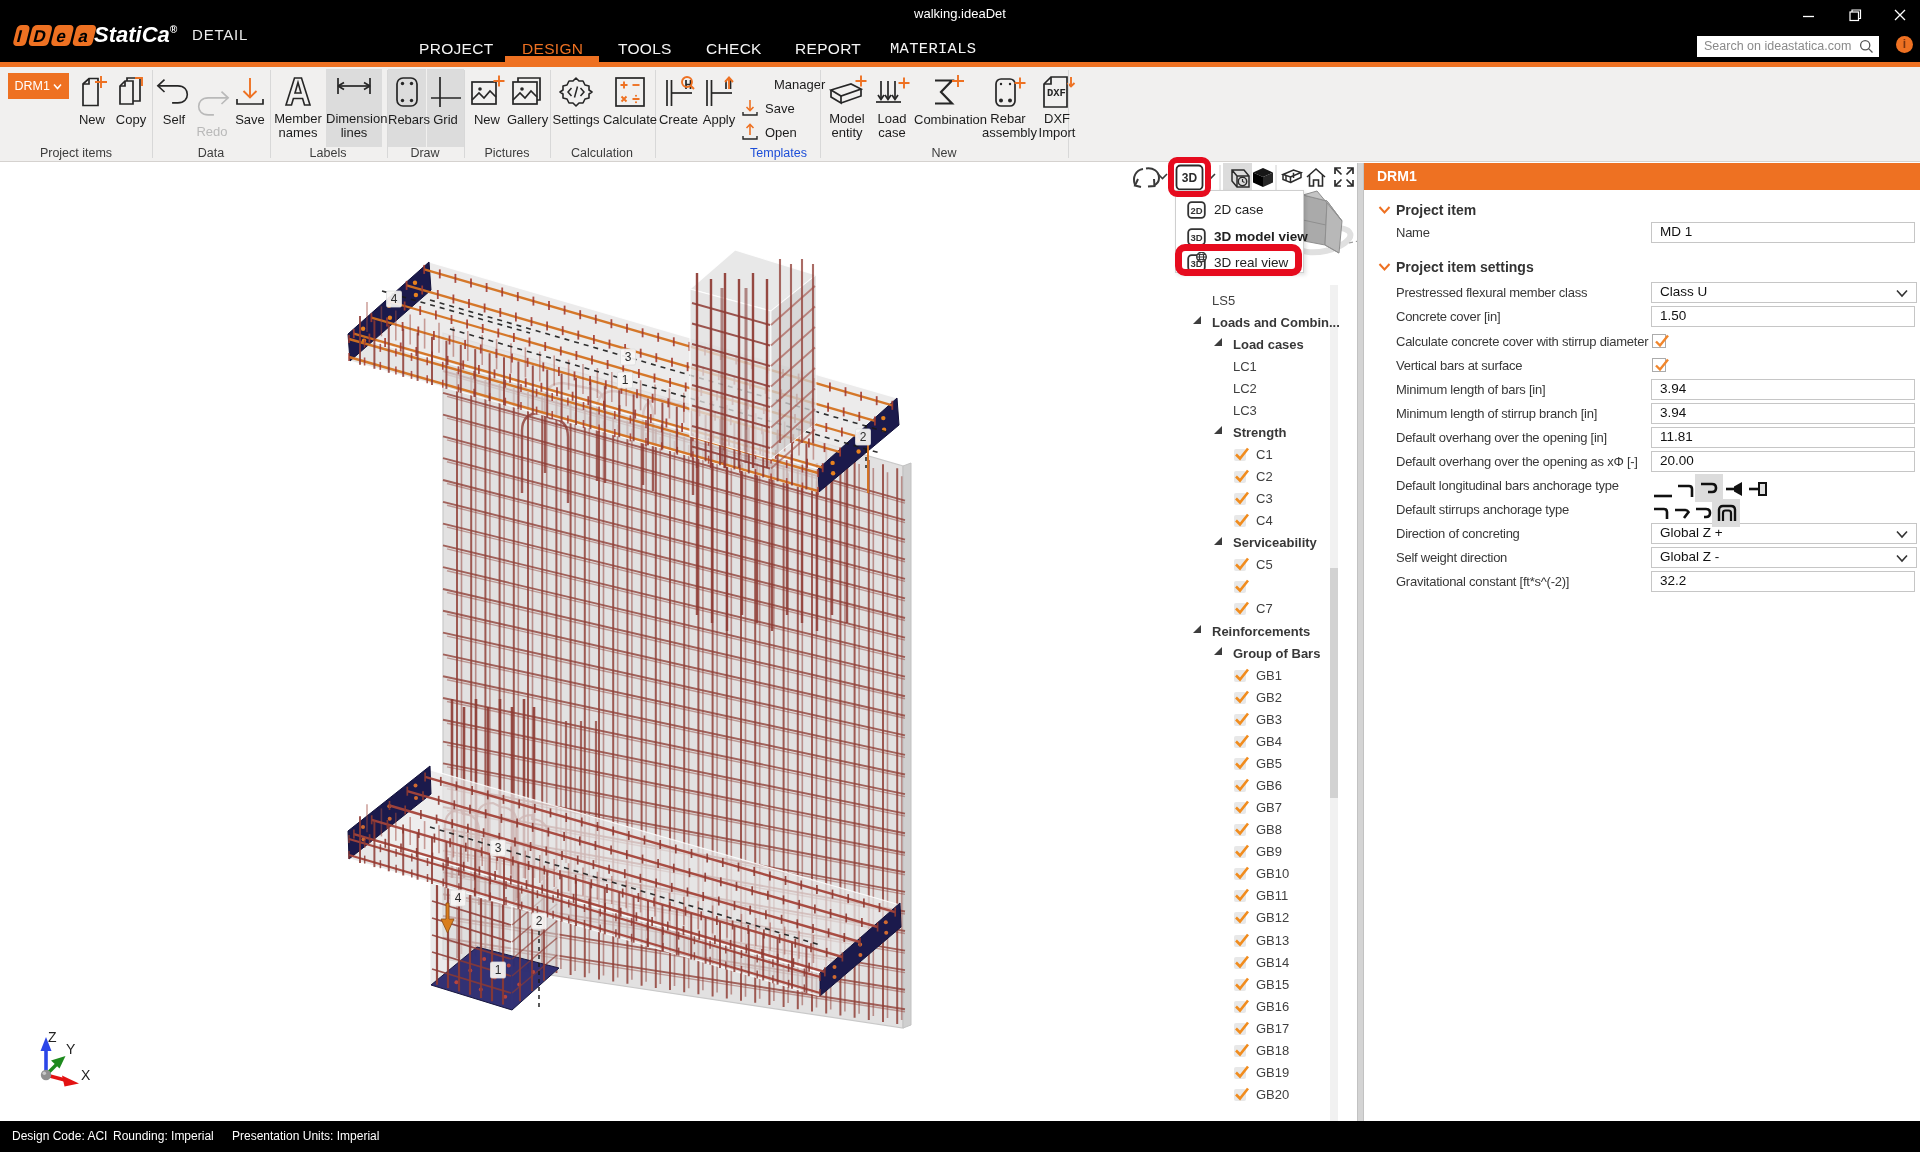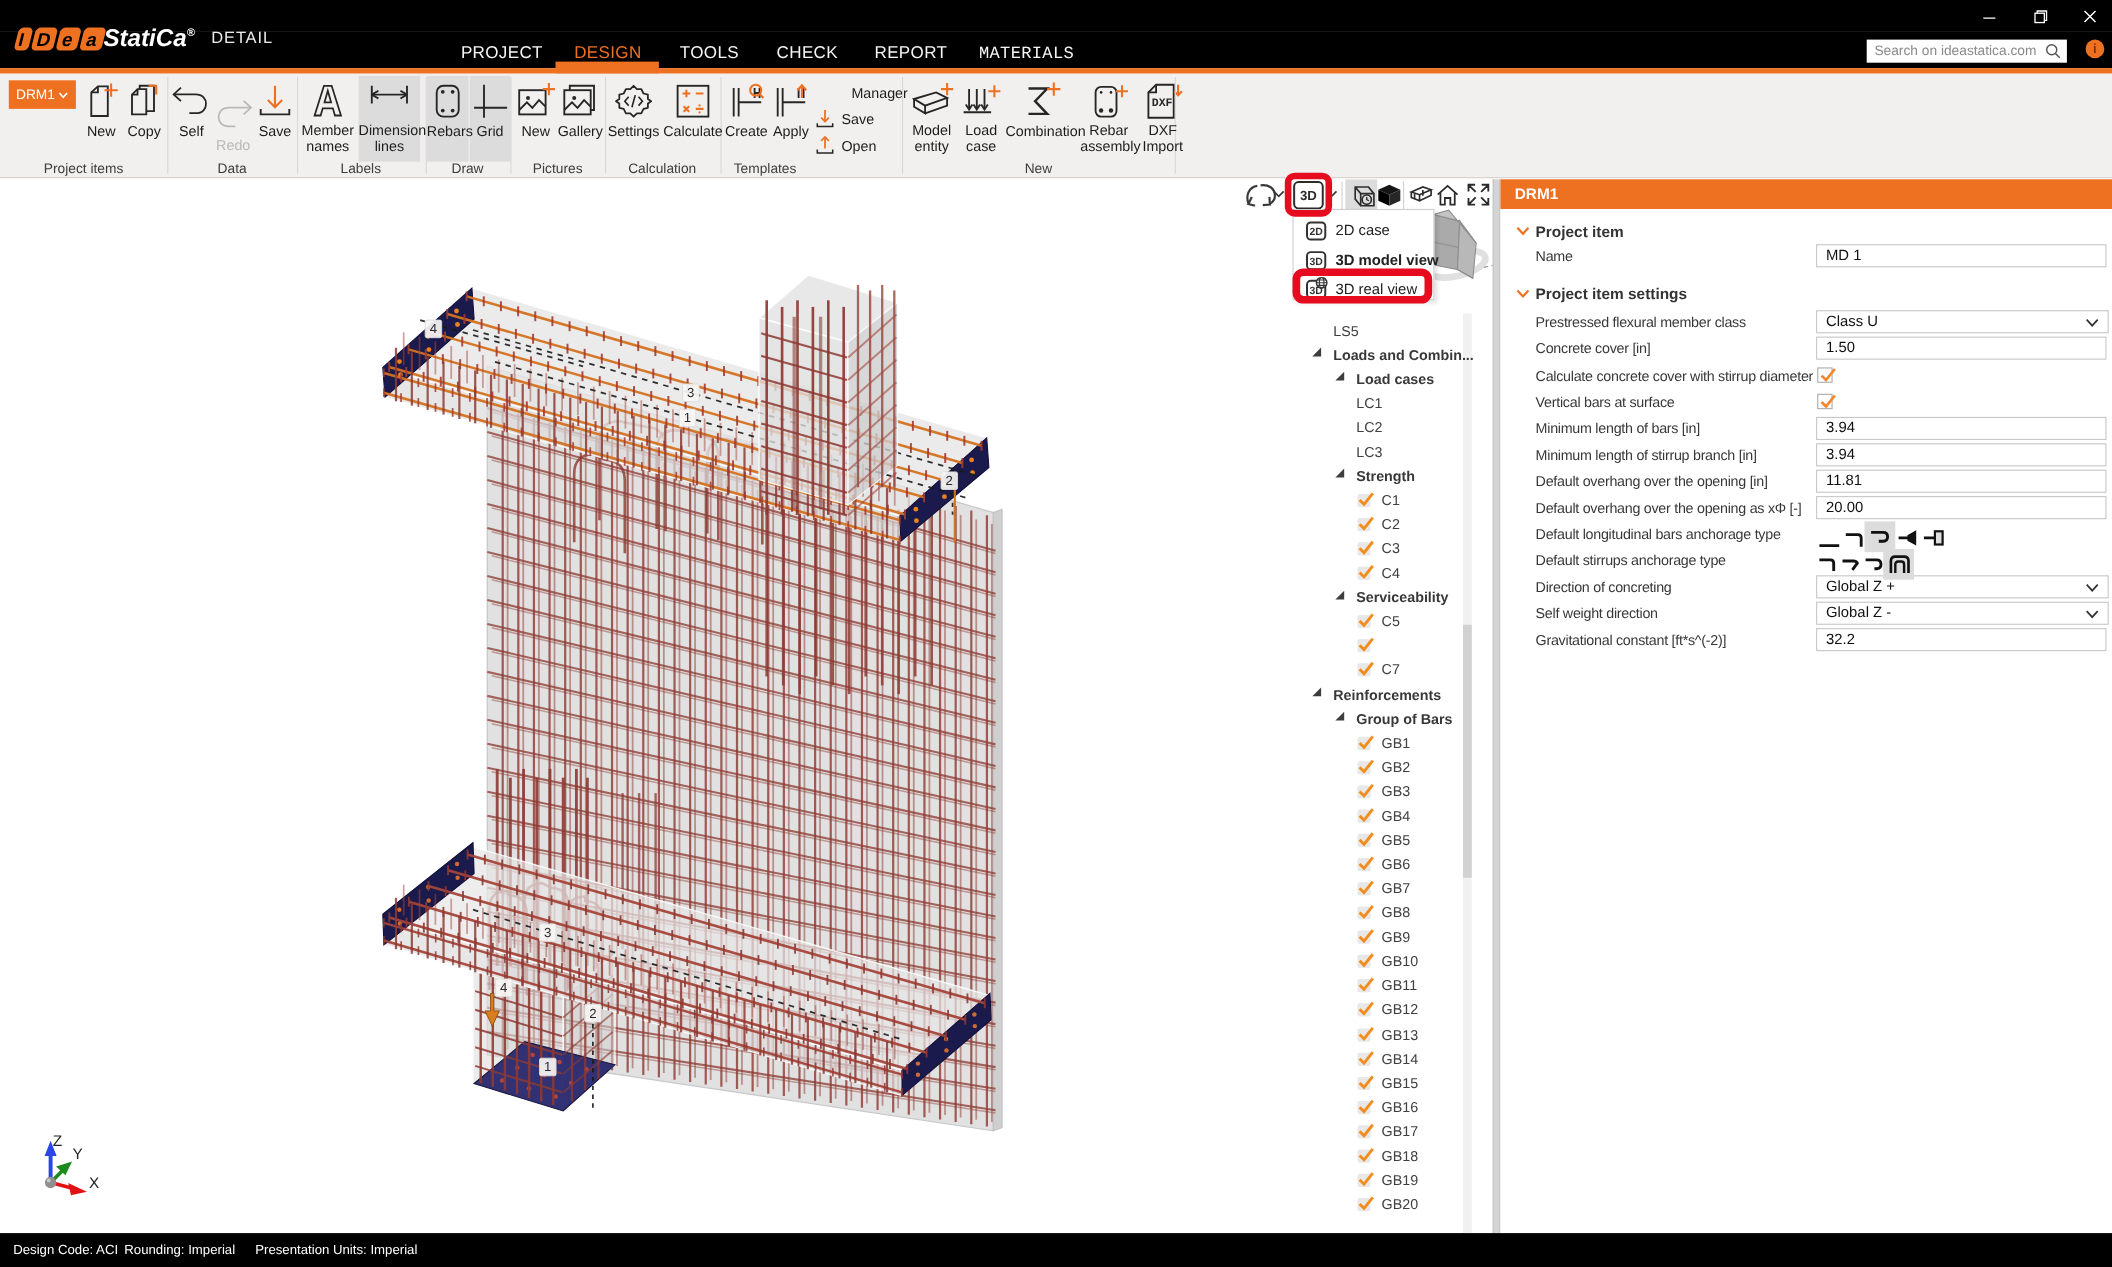--- a/index.html
+++ b/index.html
@@ -13,20 +13,21 @@
 .tl { position:absolute; font-size:13px; color:#404040; white-space:nowrap; }
 .tl.b { font-weight:bold; color:#383838; }
 .dd { position:absolute; font-size:13.5px; color:#222; white-space:nowrap; z-index:41; }
 .pl { position:absolute; left:1396px; font-size:13px; letter-spacing:-0.25px; color:#383838; white-space:nowrap; }
 .ph { position:absolute; left:1396px; font-size:14px; font-weight:bold; color:#333; }
 .pi { position:absolute; left:1651px; width:264px; height:21px; background:#fff; border:1px solid #c6c6c6; font-size:13.5px; color:#111; padding:1px 0 0 8px; }
 .pi.sel { width:266px; }
 </style></head>
 <body>
 <div class="titlebar">
+  <div class="abs" style="left:0;right:0;top:6px;text-align:center;color:#fff;font-size:13px;">walking.ideaDet</div>
   <svg class="abs" style="left:1797px;top:8px" width="120" height="16" viewBox="0 0 120 16">
     <path d="M 6 8.5 H 17" stroke="#fff" stroke-width="1.3"></path>
     <rect x="53" y="4" width="8.5" height="8.5" fill="none" stroke="#fff" stroke-width="1.2"></rect>
     <path d="M 55 4 V 2 H 63.5 V 10.5 H 61.5" stroke="#fff" stroke-width="1.2" fill="none"></path>
     <path d="M 98 2 L 108 12 M 108 2 L 98 12" stroke="#fff" stroke-width="1.3"></path>
   </svg>
 </div>
 <div class="menubar">
   <svg class="abs" style="left:7px;top:-10px" width="180" height="34" viewBox="0 0 180 34">
     <g transform="skewX(-14)">
@@ -309,21 +310,21 @@
       </div>
       <div style="font-size:13px;color:#1c1c1c;line-height:14px;margin-top:1px;position:relative;z-index:5;">DXF<br>Import</div>
     </div>
     <div style="position:absolute;left:1068px;top:3px;width:1px;height:88px;background:#d8d8d8;"></div>
     <div style="position:absolute;left:6px;top:79px;width:140px;text-align:center;font-size:12.5px;color:#3c3c3c;">Project items</div>
     <div style="position:absolute;left:141px;top:79px;width:140px;text-align:center;font-size:12.5px;color:#3c3c3c;">Data</div>
     <div style="position:absolute;left:258px;top:79px;width:140px;text-align:center;font-size:12.5px;color:#3c3c3c;">Labels</div>
     <div style="position:absolute;left:355px;top:79px;width:140px;text-align:center;font-size:12.5px;color:#3c3c3c;">Draw</div>
     <div style="position:absolute;left:437px;top:79px;width:140px;text-align:center;font-size:12.5px;color:#3c3c3c;">Pictures</div>
     <div style="position:absolute;left:532px;top:79px;width:140px;text-align:center;font-size:12.5px;color:#3c3c3c;">Calculation</div>
-    <div style="position:absolute;left:667px;top:79px;width:140px;text-align:left;font-size:12.5px;color:#404040;">Templates</div>
+    <div style="position:absolute;left:667px;top:79px;width:140px;text-align:right;font-size:12.5px;color:#1d4ed8;">Templates</div>
     <div style="position:absolute;left:874px;top:79px;width:140px;text-align:center;font-size:12.5px;color:#3c3c3c;">New</div>
   </div>
 <div class="viewport">
   <svg width="1357" height="958" viewBox="0 0 1357 958">
     <polygon points="443.0,170.0 903.0,303.0 903.0,865.0 443.0,796.0" fill="#e2e1e1" fill-opacity="1.0" stroke="#c9c9c9" stroke-width="1.2" stroke-opacity="1.0"></polygon>
       <polygon points="903.0,303.0 911.0,300.0 911.0,862.0 903.0,865.0" fill="#cfcfcf" fill-opacity="1.0" stroke="#c2c2c2" stroke-width="1" stroke-opacity="1.0"></polygon>
       <line x1="457.0" y1="208.9" x2="457.0" y2="795.1" stroke="#8d3a32" stroke-width="2.0" stroke-opacity="0.82" stroke-linecap="butt"></line>
       <line x1="461.5" y1="216.9" x2="461.5" y2="791.1" stroke="#8d3a32" stroke-width="1.6" stroke-opacity="0.5" stroke-linecap="butt"></line>
       <line x1="471.2" y1="212.9" x2="471.2" y2="797.2" stroke="#8d3a32" stroke-width="2.0" stroke-opacity="0.82" stroke-linecap="butt"></line>
       <line x1="475.7" y1="220.9" x2="475.7" y2="793.2" stroke="#8d3a32" stroke-width="1.6" stroke-opacity="0.5" stroke-linecap="butt"></line>

